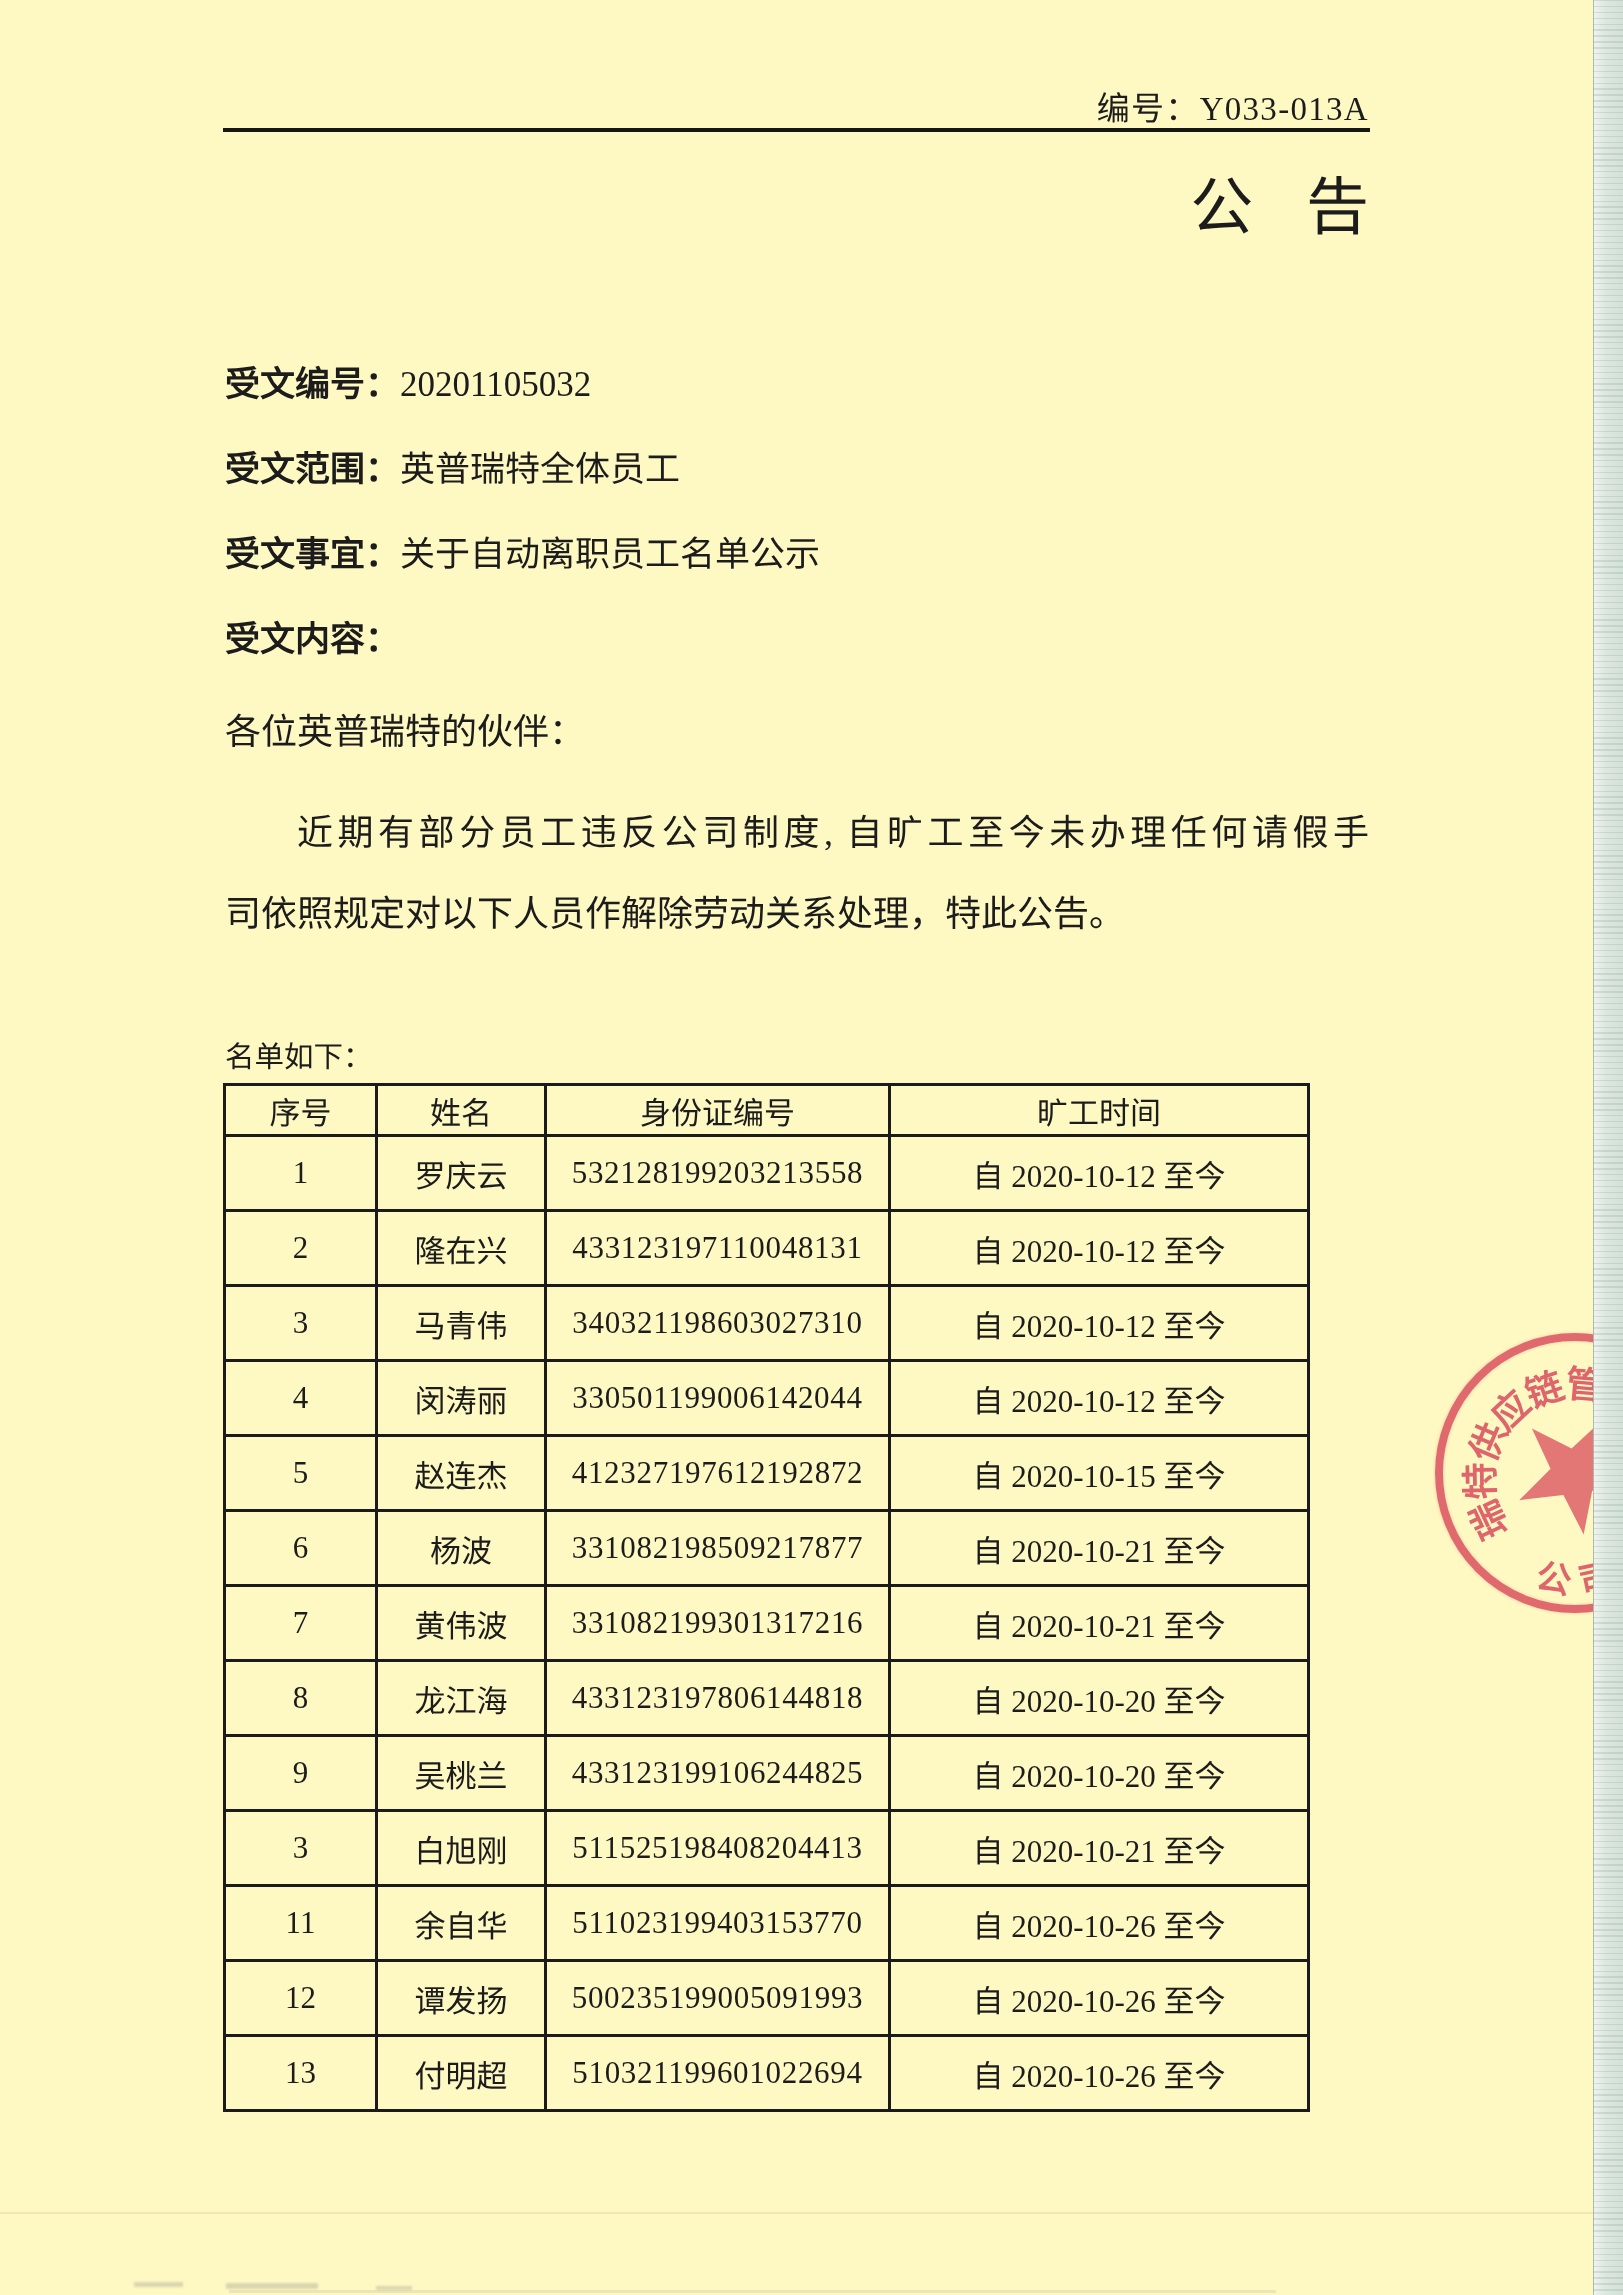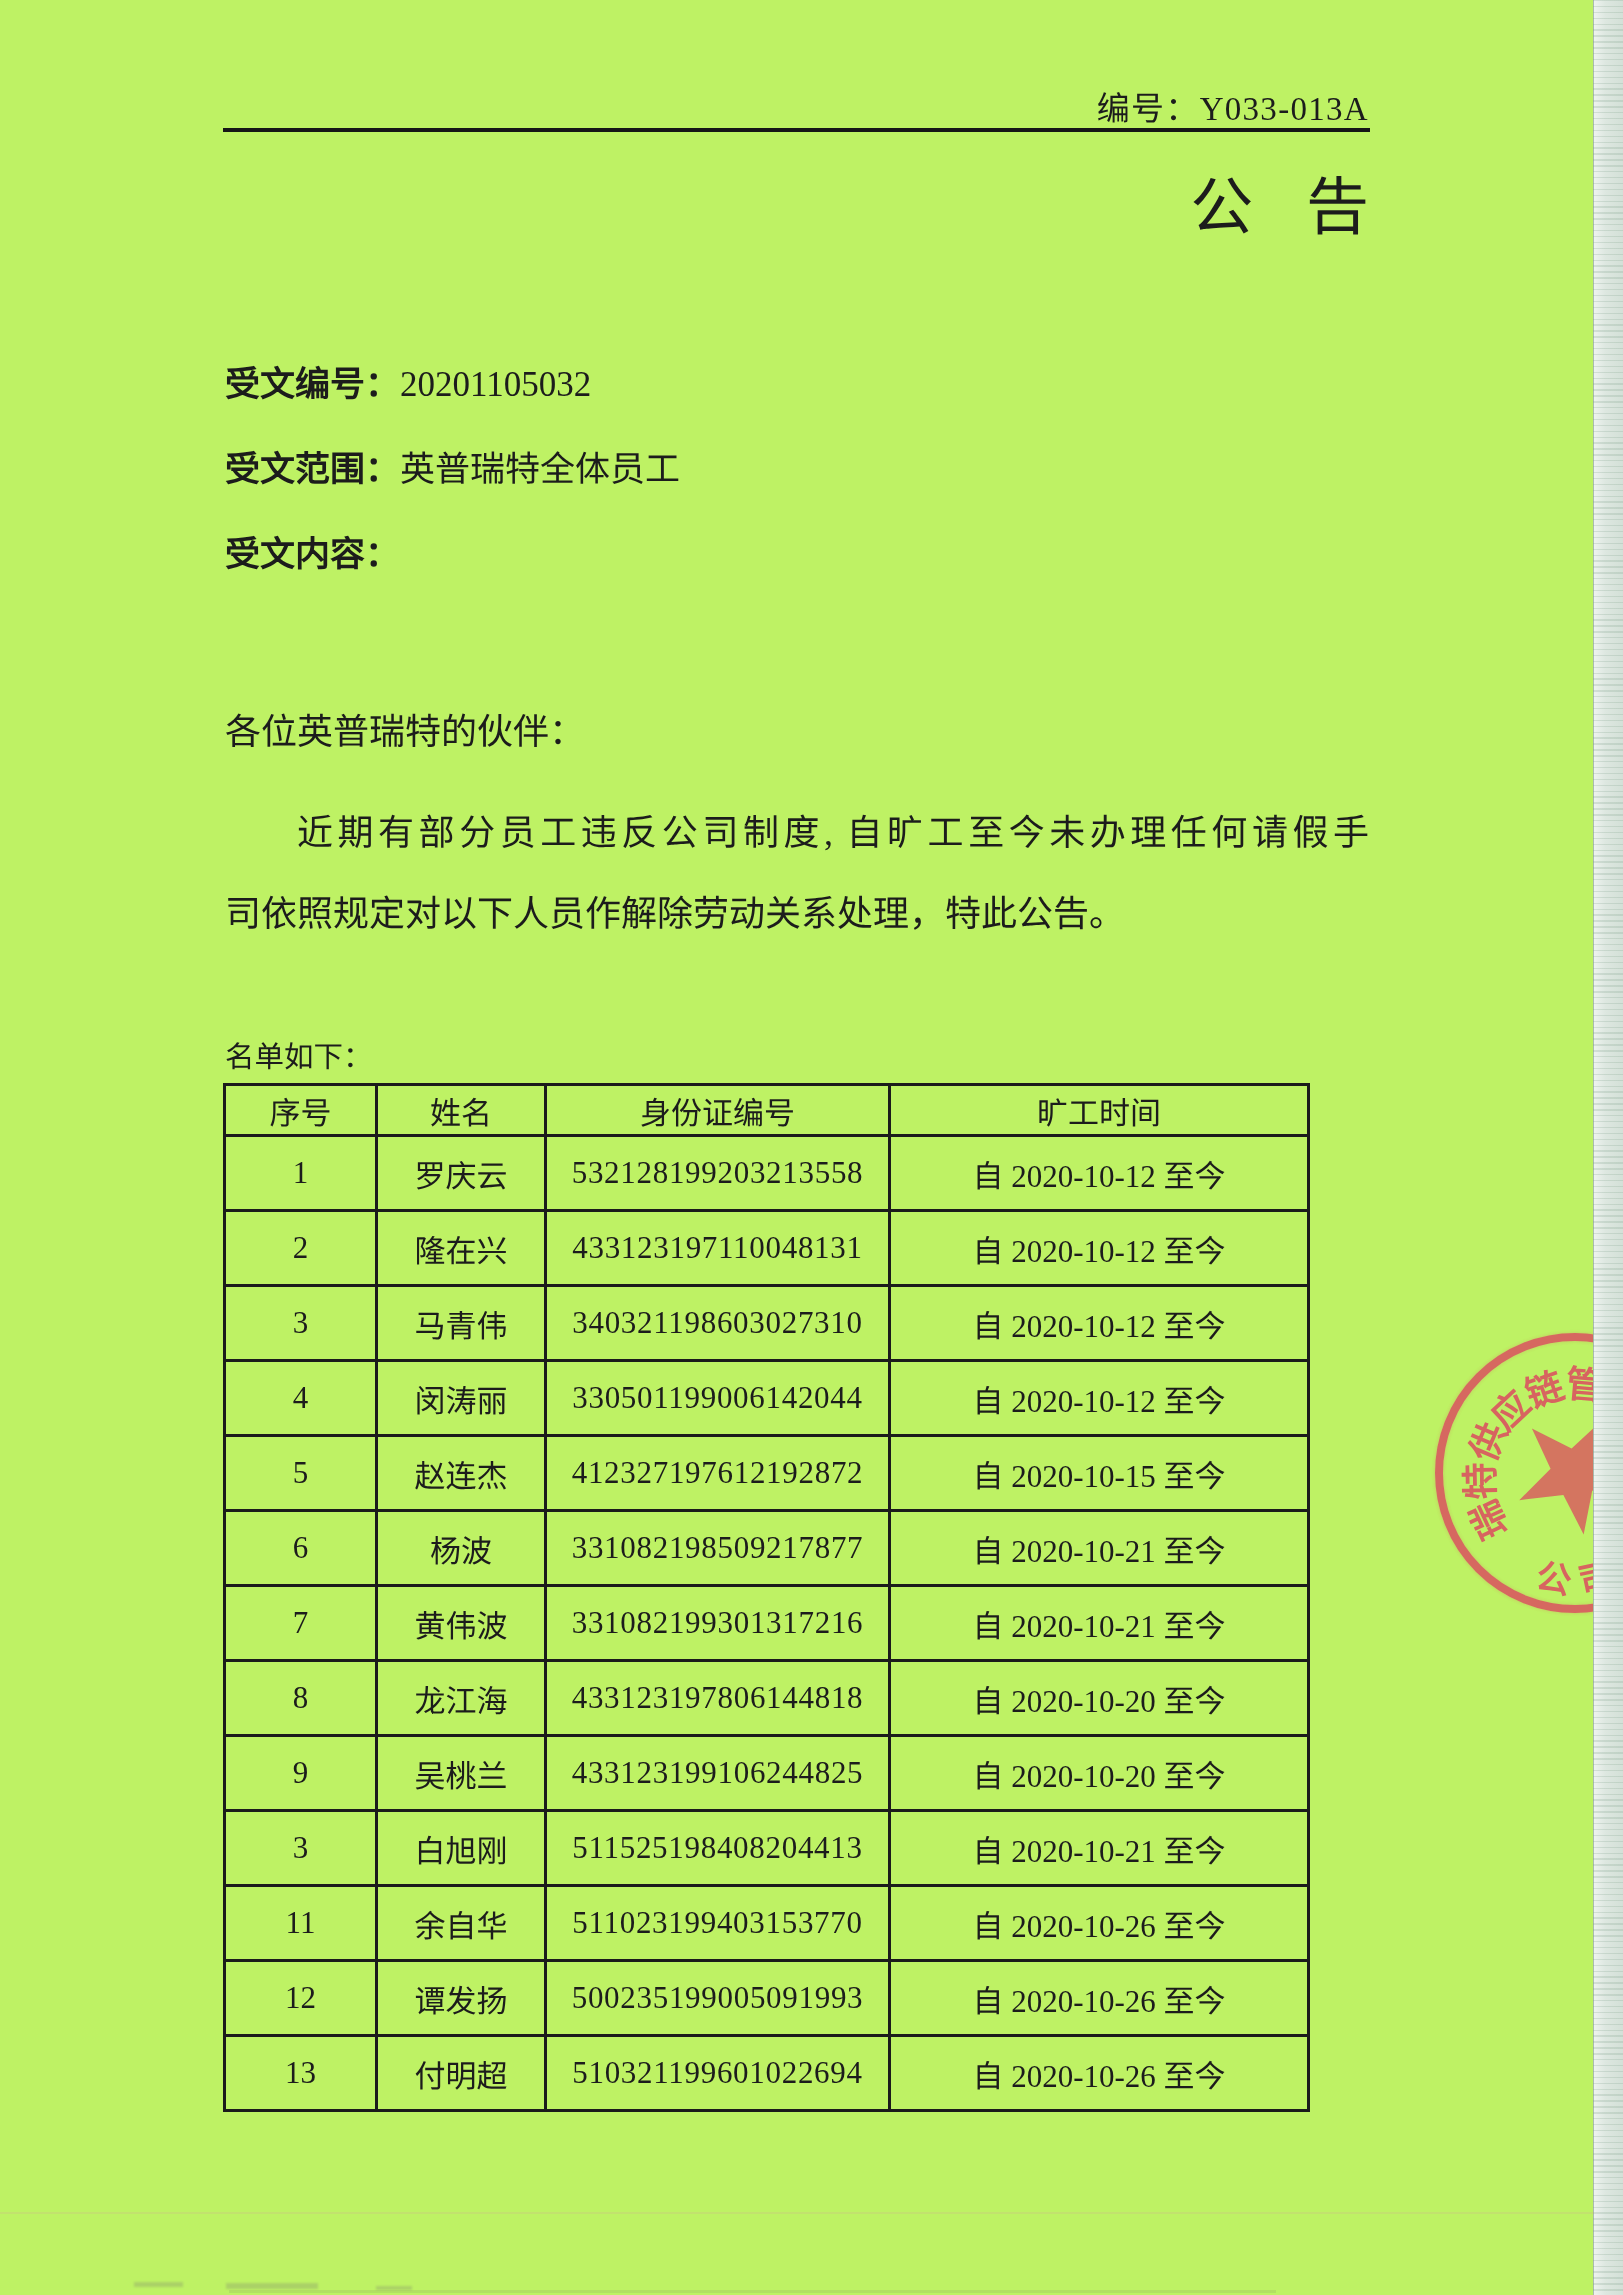--- a/index.html
+++ b/index.html
@@ -1,20 +1,20 @@
 <!DOCTYPE html>
 <html lang="zh-CN" style="font-size:10.5px"><head>
 <meta charset="utf-8">
 <style>
   html,body{margin:0;padding:0;background:#ffffff;}
   .page{
     position:relative;
     width:1623px;height:2295px;
     margin:0 auto;
-    background:#bef264;
+    background:#fef9c3;
     overflow:hidden;
     font-family:"Liberation Serif","DejaVu Serif",serif;
     color:#1c1c1c;
   }
   .doc-number{
     position:absolute;top:82px;right:254px;
     font-size:33px;letter-spacing:1.3px;white-space:nowrap;
   }
   .header-rule{
     position:absolute;left:223px;top:128px;width:1147px;height:3.9px;
@@ -95,20 +95,21 @@
 
   <div class="doc-number"><span>编号：</span><span>Y033-013A</span></div>
 
   <div class="header-rule"></div>
 
   <h1 class="title">公 告</h1>
 
   <div class="fields">
     <div class="field-line"><span class="field-label">受文编号：</span><span class="field-value">20201105032</span></div>
     <div class="field-line"><span class="field-label">受文范围：</span><span class="field-value">英普瑞特全体员工</span></div>
+    <div class="field-line"><span class="field-label">受文事宜：</span><span class="field-value">关于自动离职员工名单公示</span></div>
     <div class="field-line"><span class="field-label">受文内容：</span><span class="field-value"></span></div>
   </div>
 
   <div class="greeting">各位英普瑞特的伙伴：</div>
 
   <div class="paragraph">
     <div class="pline first">近期有部分员工违反公司制度, 自旷工至今未办理任何请假手</div>
     <div class="pline last">司依照规定对以下人员作解除劳动关系处理，特此公告。</div>
   </div>
 

